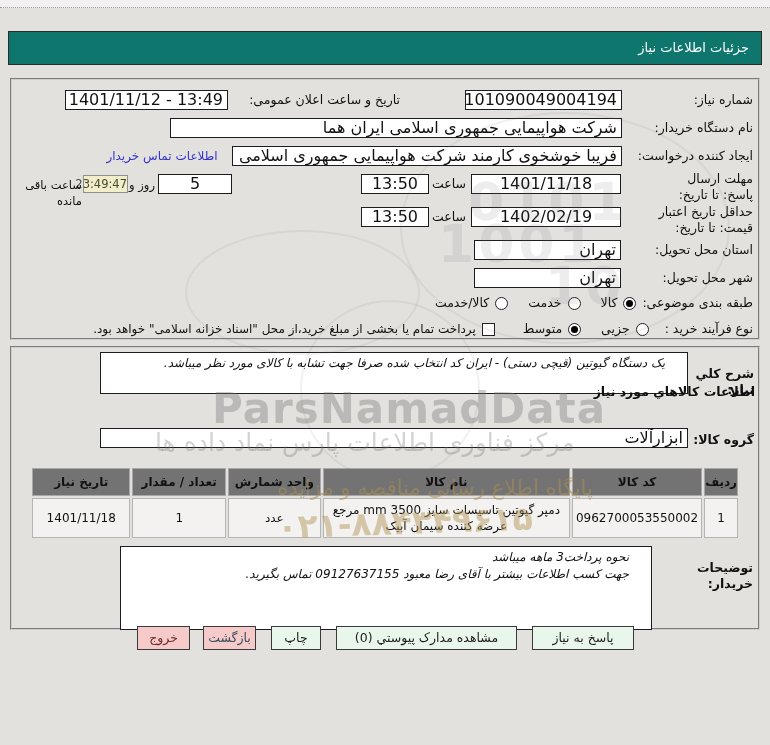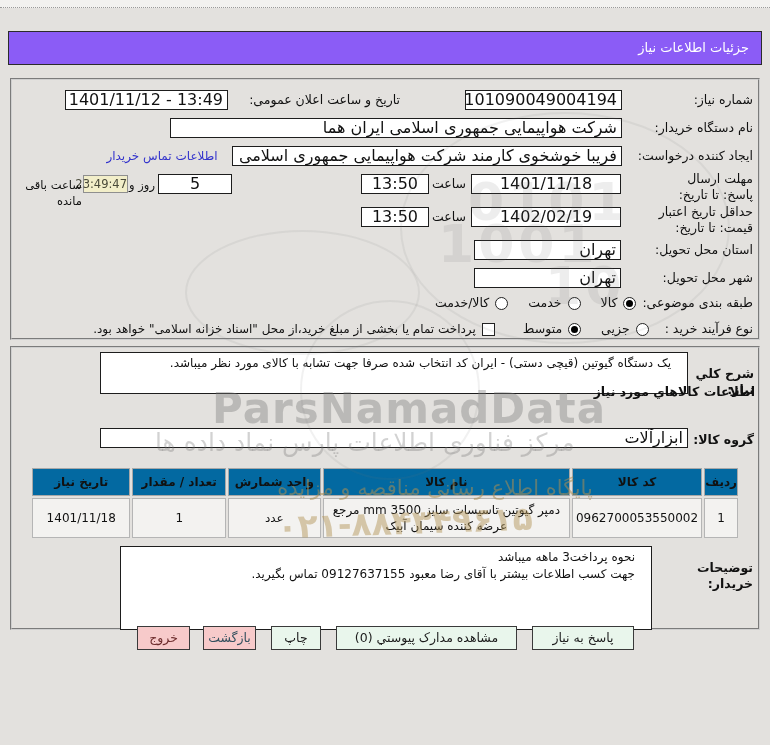--- a/index.html
+++ b/index.html
@@ -4,21 +4,21 @@
 <style>
   * { margin:0; padding:0; box-sizing:border-box; }
   html,body { font-family:"DejaVu Sans", sans-serif; }
   #page {
     position:relative; width:770px; height:745px;
     background:#e3e1de; overflow:hidden; direction:rtl;
   }
   #topstrip { position:absolute; left:0; top:0; width:770px; height:8px; background:#f2f1ef; border-bottom:1px dotted #9a9a9a; }
   #titlebar {
     position:absolute; left:8px; top:31px; width:754px; height:34px;
-    background:#8b5cf6; border:1px solid #2b2b2b; color:#fff;
+    background:#0f766e; border:1px solid #2b2b2b; color:#fff;
     font-size:13px; line-height:32px; padding-right:12px; text-align:right;
   }
   .groupbox { position:absolute; border:2px groove #cfcfcf; background:transparent; }
   #box1 { left:10px; top:78px; width:750px; height:262px; }
   #box2 { left:10px; top:346px; width:750px; height:284px; }
 
   .abs { position:absolute; }
   .lbl { font-size:12.5px; color:#111; text-align:right; line-height:16px; }
   .lbl.b { font-weight:bold; }
   .inp {
@@ -41,26 +41,26 @@
     content:""; position:absolute; left:2px; top:2px; width:7px; height:7px;
     border-radius:50%; background:#000;
   }
   .checkbox {
     display:inline-block; width:13px; height:13px; border:1px solid #222;
     background:#fff; vertical-align:middle; flex:none;
   }
   .flexrow { display:flex; direction:rtl; align-items:center; }
   .multibox {
     background:#fff; border:1px solid #1d1d1d; font-size:12px; color:#111;
-    text-align:right; padding:2px 16px; line-height:17px; overflow:hidden;
+    text-align:right; padding:2px 22px; line-height:17px; overflow:hidden;font-style:italic;
   }
   
   #goods-table { position:absolute; left:30px; top:466px; width:710px; border-collapse:separate; border-spacing:2px; direction:rtl; }
   #goods-table th {
-    background:#0369a1; border:1px solid #a8a8a8; font-size:12px; font-weight:bold;
+    background:#737373; border:1px solid #a8a8a8; font-size:12px; font-weight:bold;
     height:28px; text-align:center; color:#111;
   }
   #goods-table td {
     background:#f3f2f0; border:1px solid #b5b5b5; font-size:12px;
     height:40px; text-align:center; color:#111; padding:1px 3px; line-height:16px;
   }
   
   .btn {
     position:absolute; top:626px; height:24px; border:1px solid #3a3a3a;
     font-size:12.5px; text-align:center; line-height:22px; cursor:pointer;

